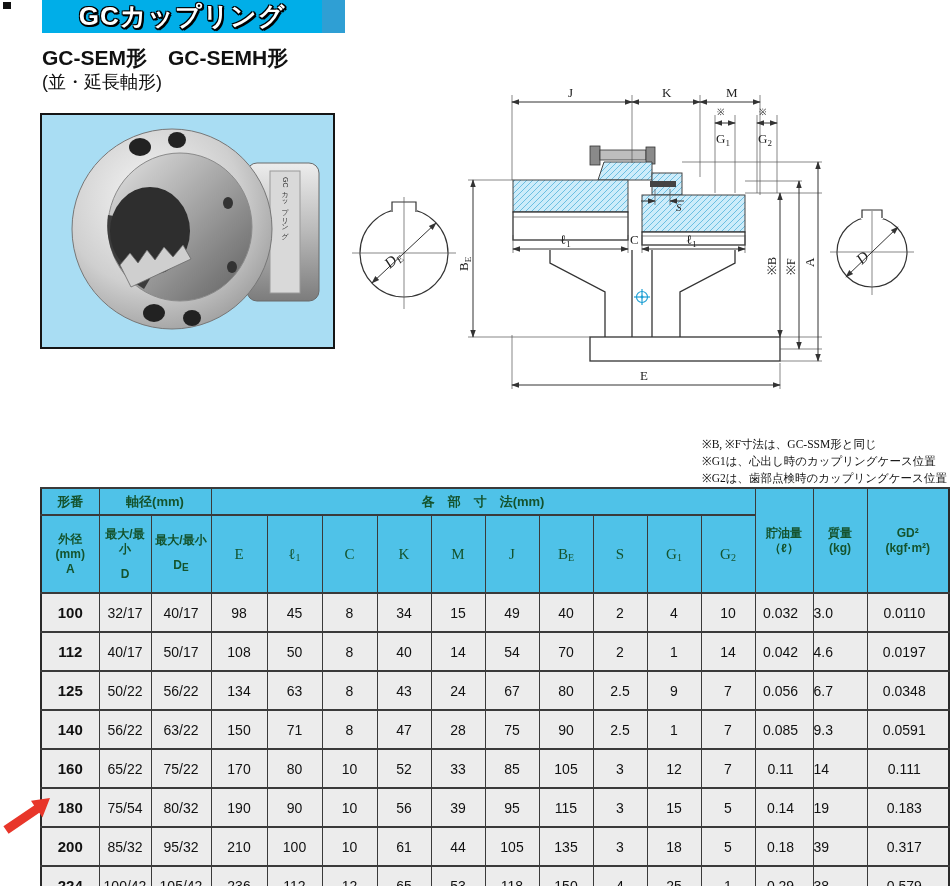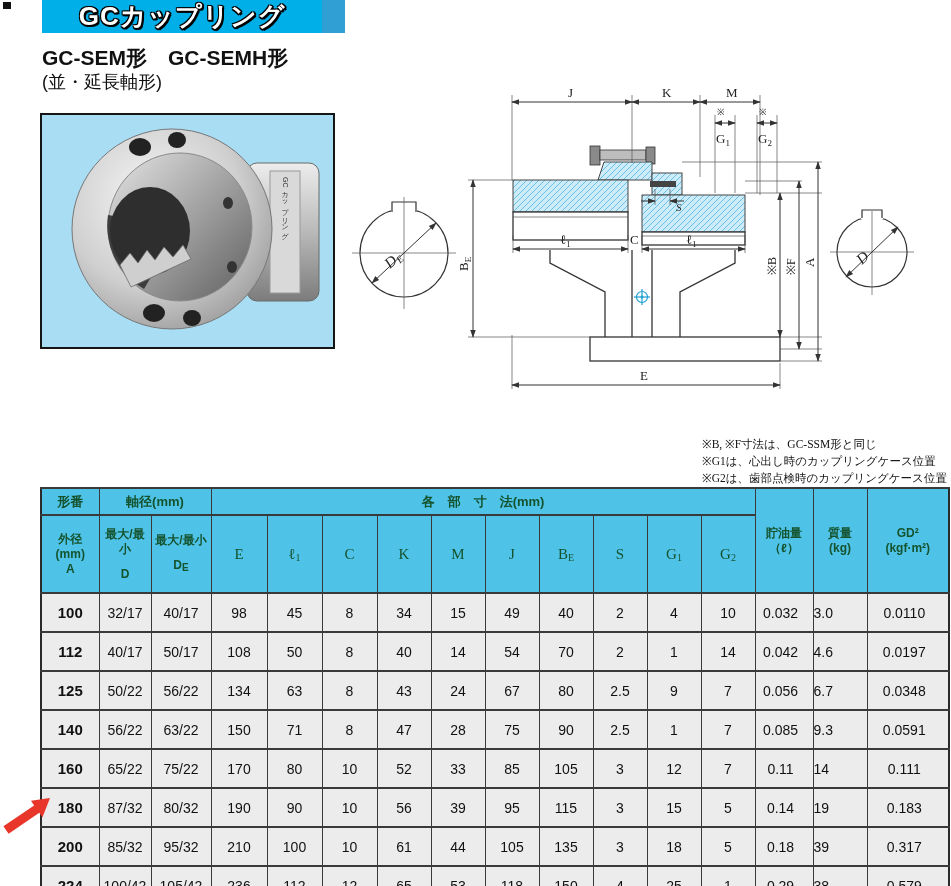--- a/index.html
+++ b/index.html
@@ -396,21 +396,21 @@
       <td>105</td>
       <td>3</td>
       <td>12</td>
       <td>7</td>
       <td class="ra6">0.11</td>
       <td class="ra10">14</td>
       <td class="ra6">0.111</td>
     </tr>
     <tr>
       <td class="model">180</td>
-      <td>87/32</td>
+      <td>75/54</td>
       <td>80/32</td>
       <td>190</td>
       <td>90</td>
       <td>10</td>
       <td>56</td>
       <td>39</td>
       <td>95</td>
       <td>115</td>
       <td>3</td>
       <td>15</td>

